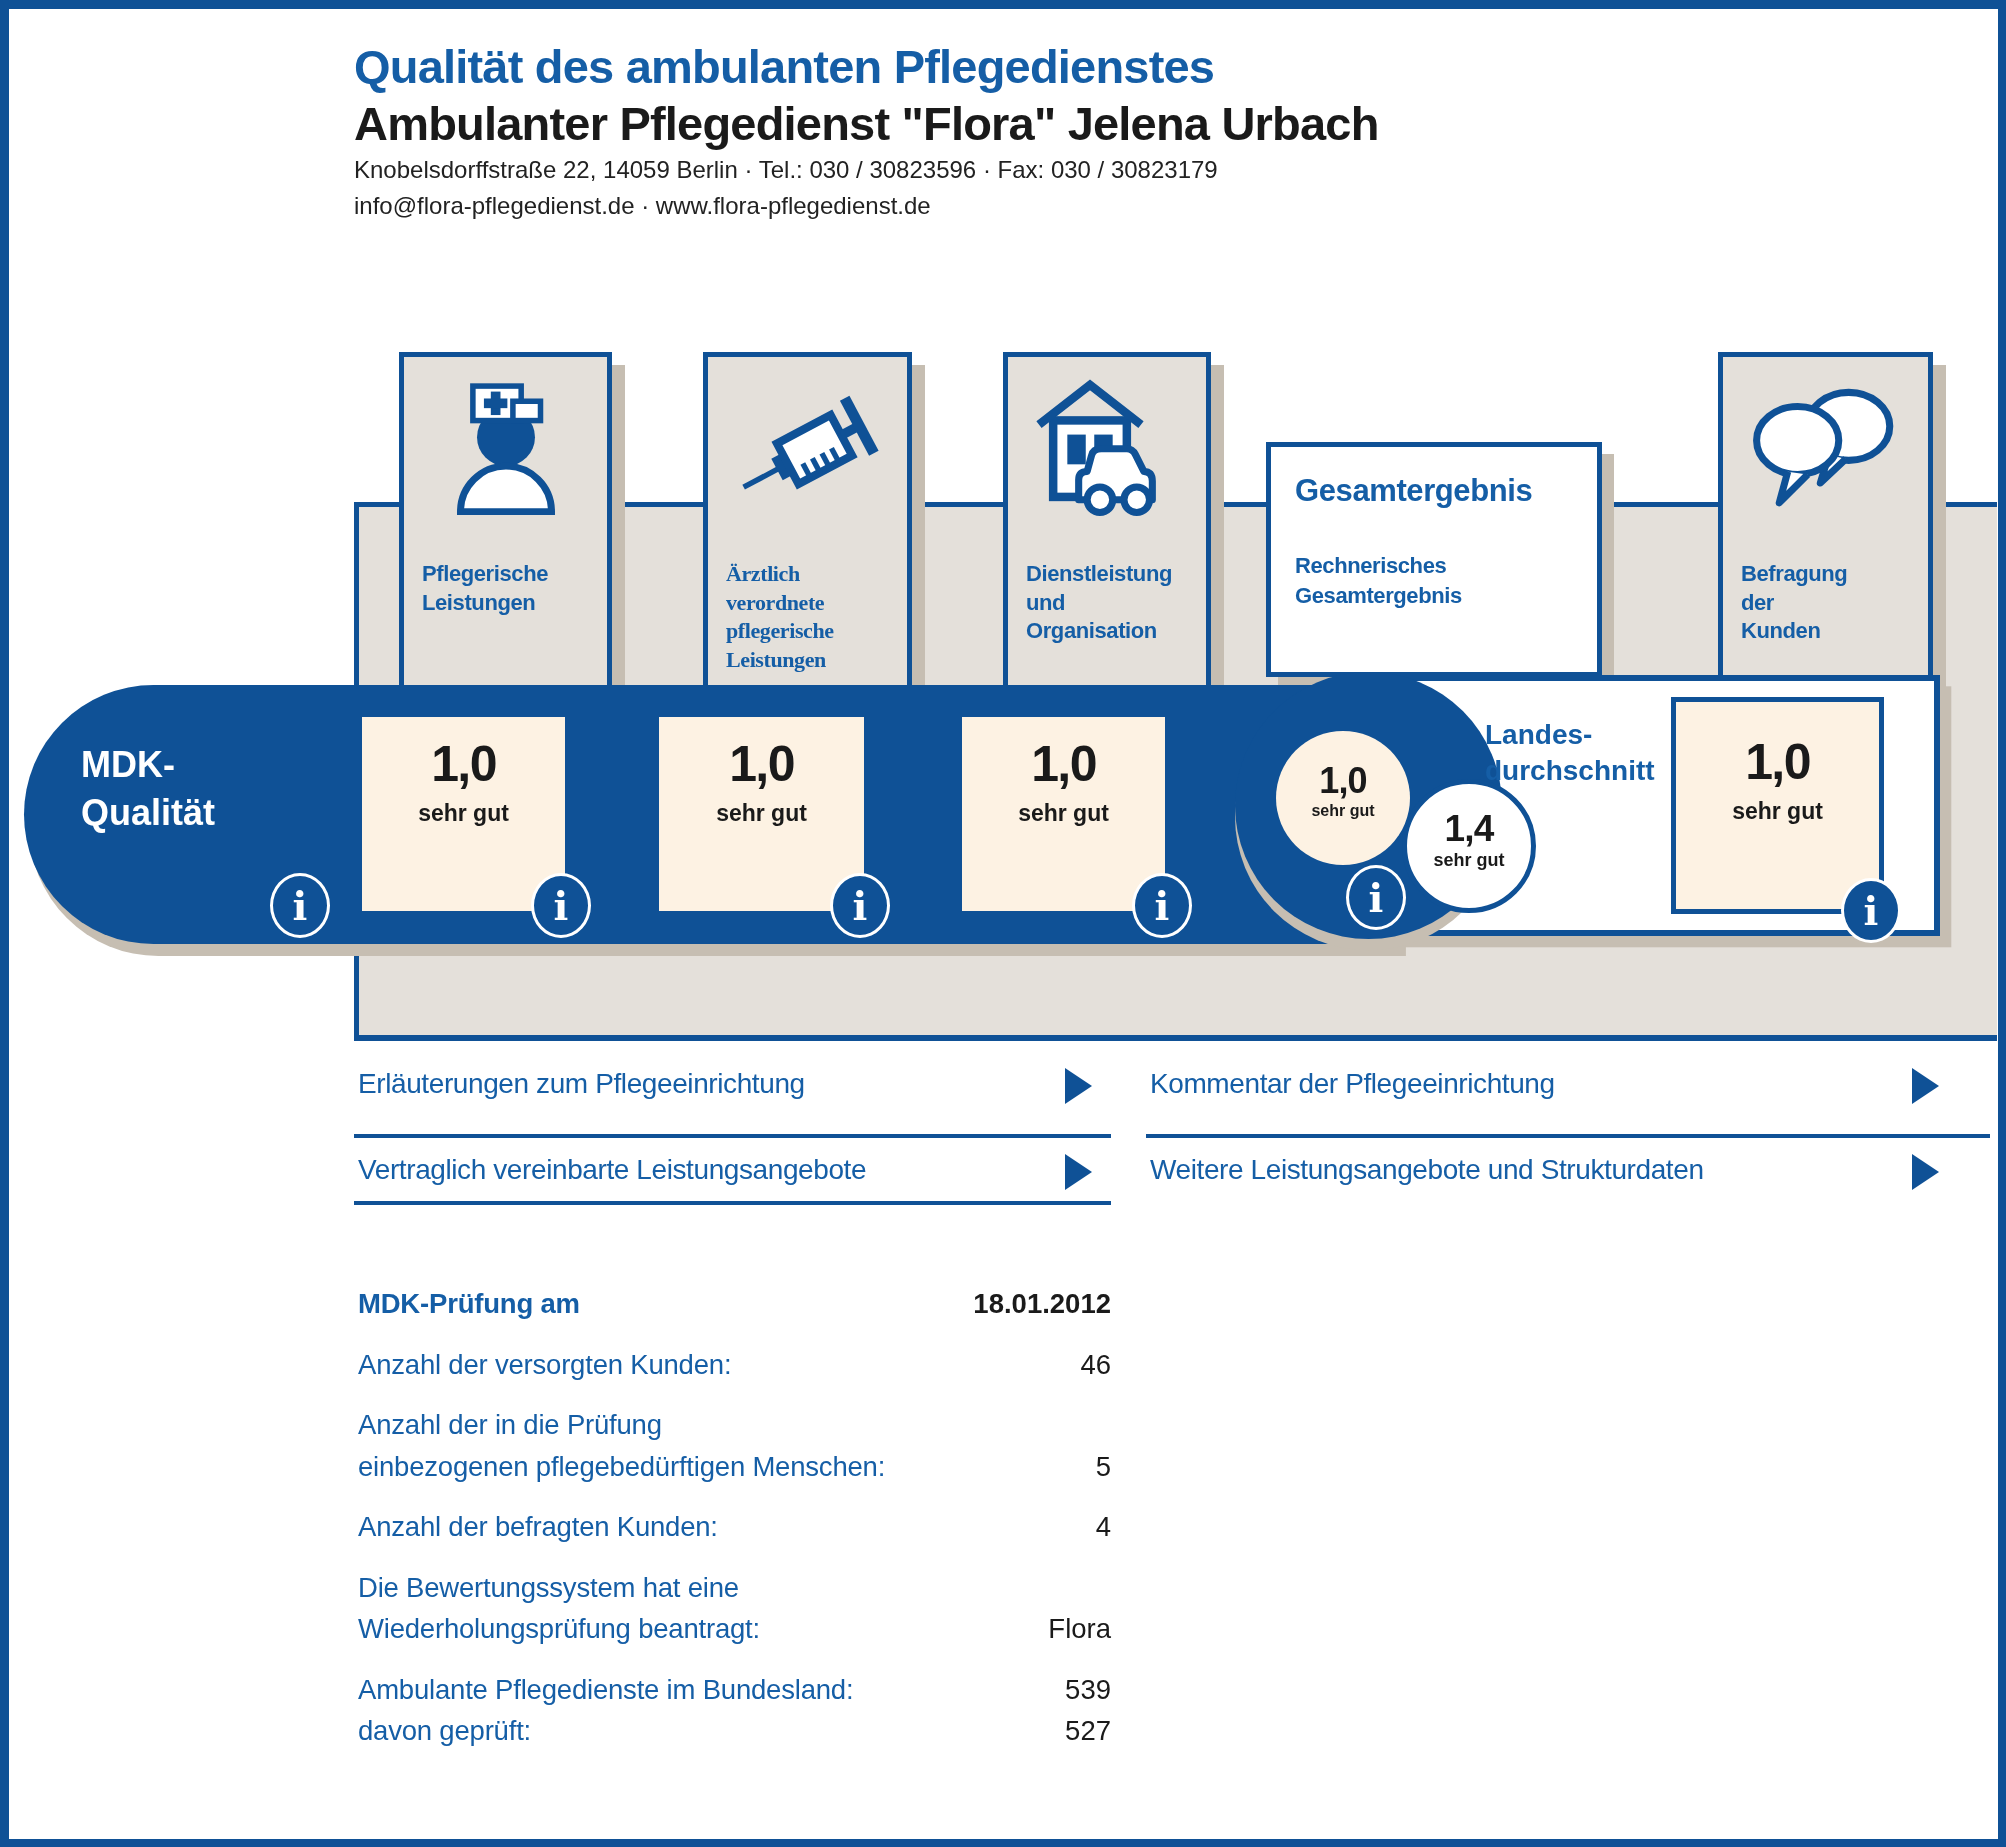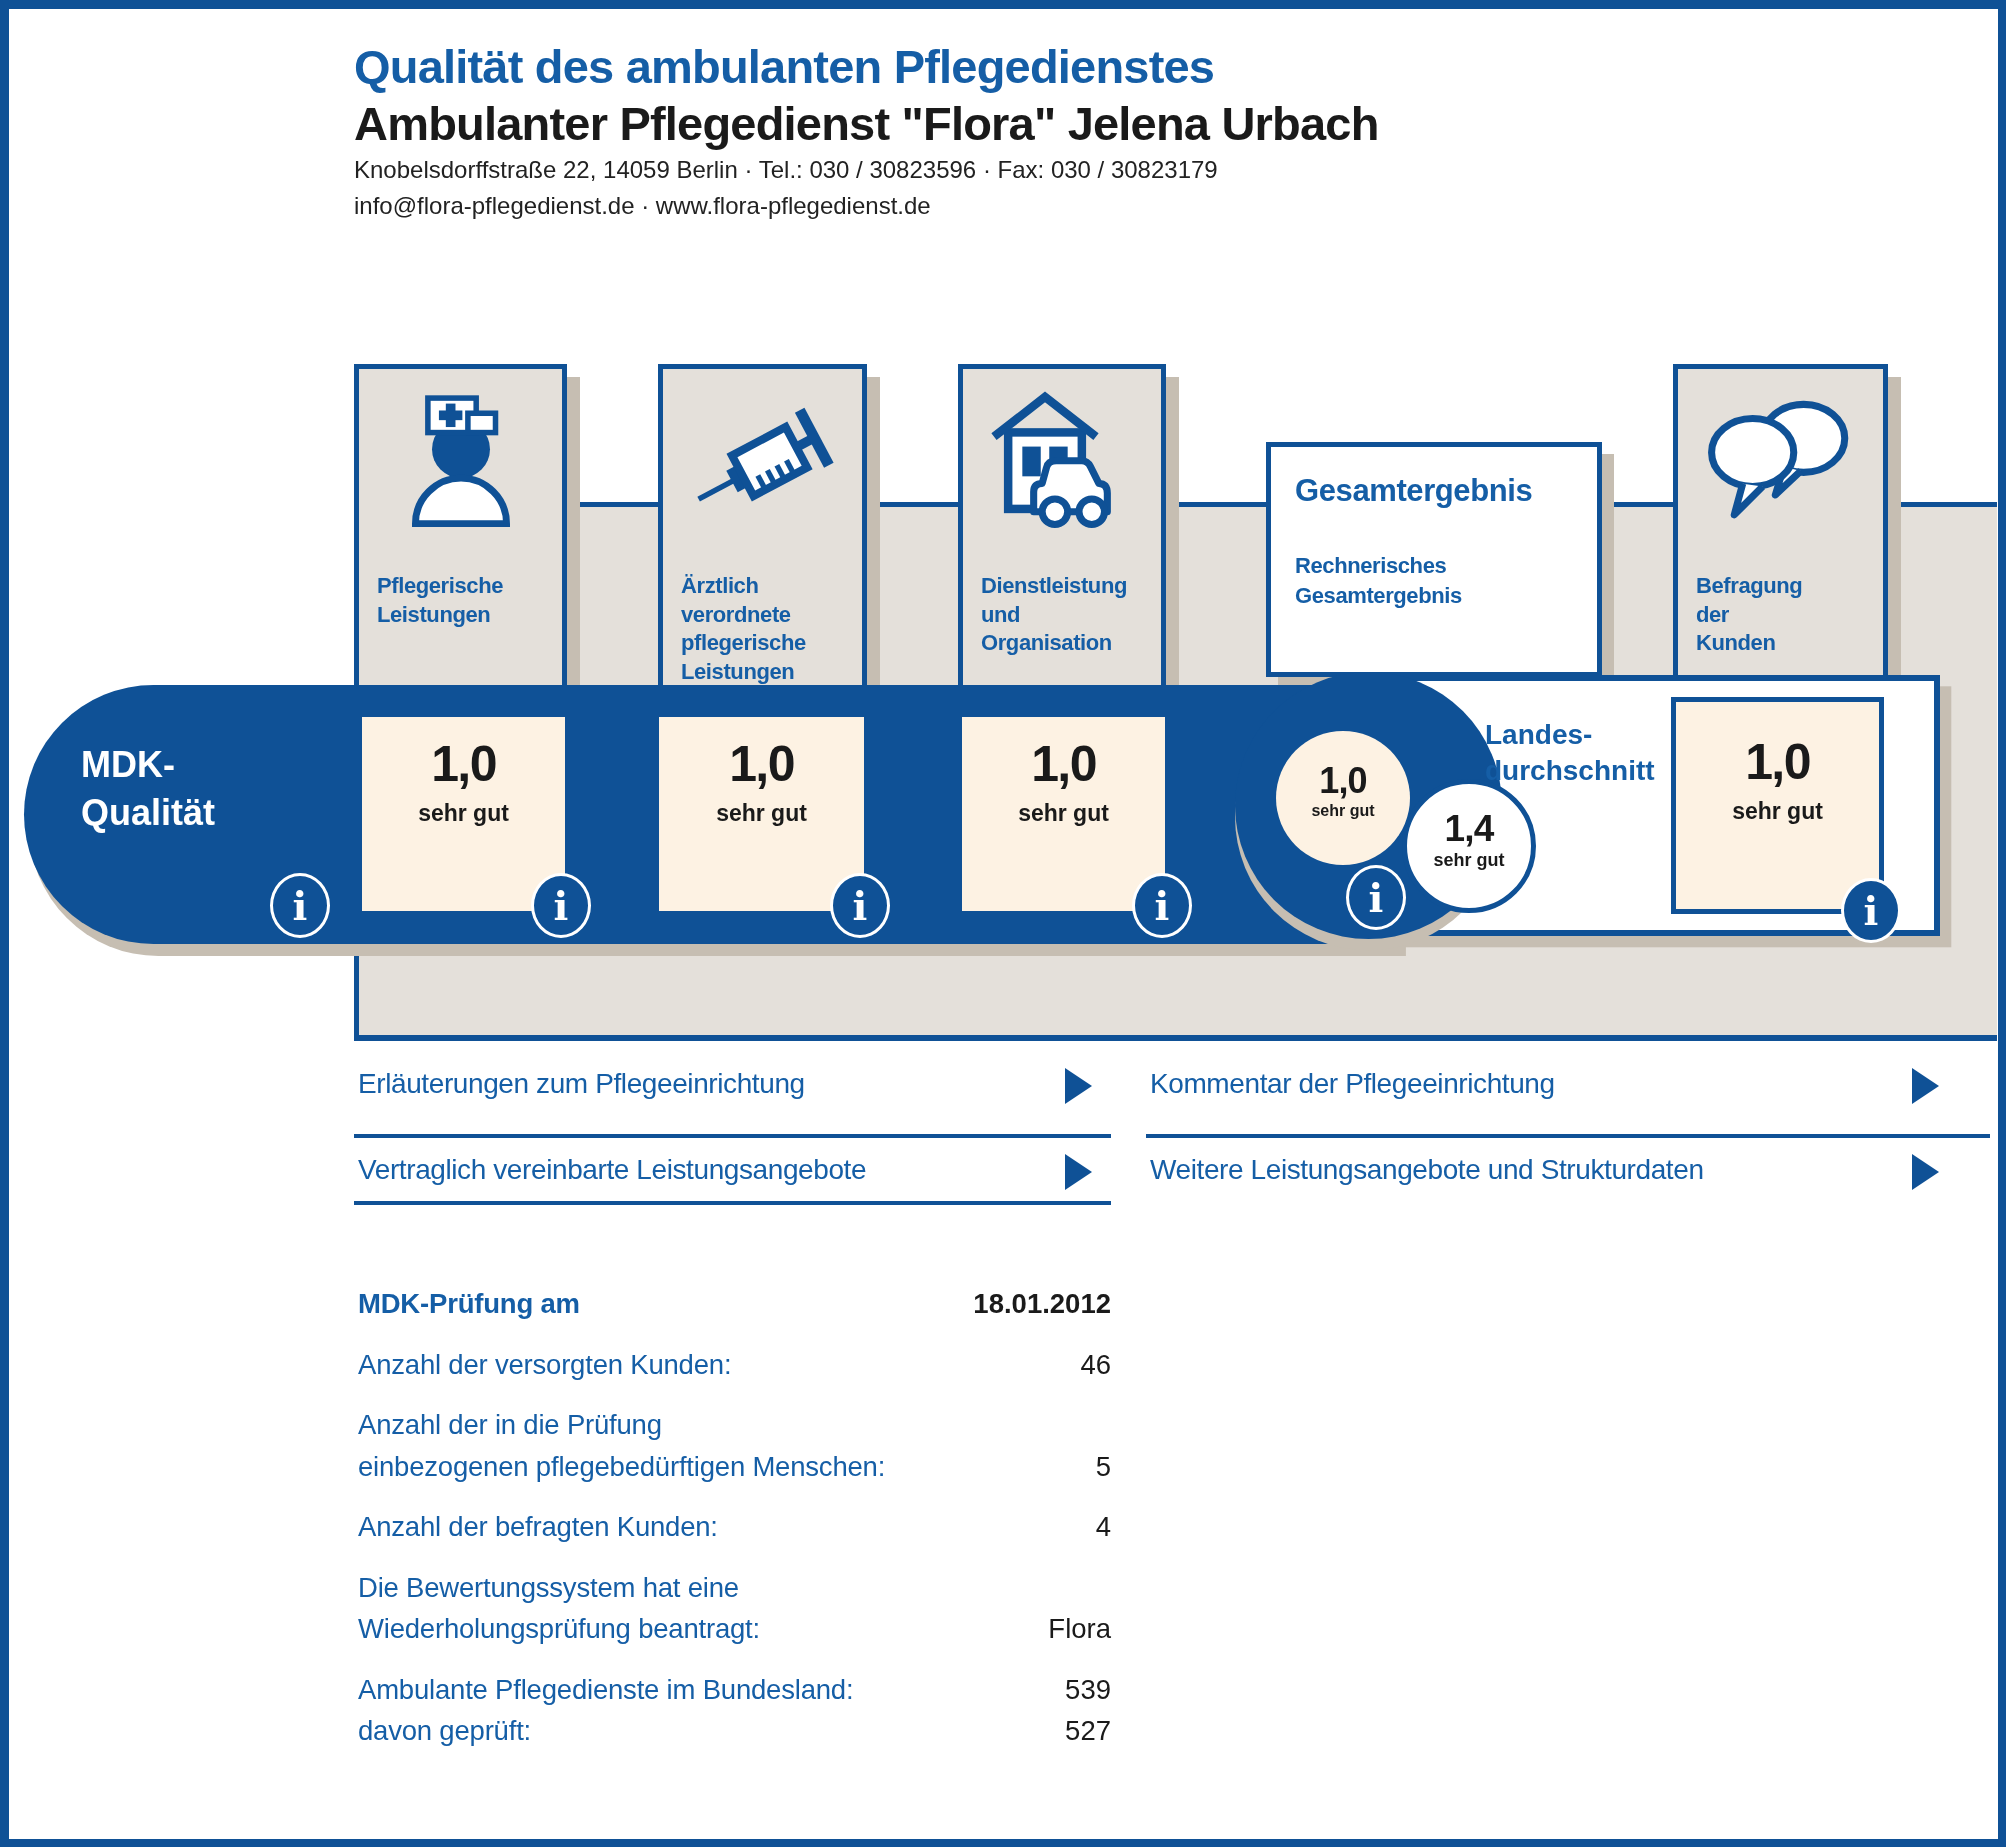--- a/index.html
+++ b/index.html
@@ -22,22 +22,22 @@
   .title1{position:absolute;left:354px;top:39px;font-size:47px;font-weight:bold;color:var(--textblue);letter-spacing:-0.8px;}
   .title2{position:absolute;left:354px;top:96px;font-size:47px;font-weight:bold;color:var(--ink);letter-spacing:-0.8px;}
   .addr{position:absolute;left:354px;top:152px;font-size:24px;color:#222;line-height:1.5;}
 
   
   .panel{position:absolute;left:354px;top:502px;width:1643px;height:539px;background:var(--panel);
     border-top:5.7px solid var(--blue);border-left:5.7px solid var(--blue);border-bottom:6.5px solid var(--blue);
     box-sizing:border-box;z-index:1;}
 
   
-  .col{position:absolute;top:364px;background:var(--panel);border:5.7px solid var(--blue);box-sizing:border-box;
-    z-index:2;box-shadow:13px 13px 0 0 var(--shadow);}
+  .col{position:absolute;top:352px;background:var(--panel);border:5.7px solid var(--blue);box-sizing:border-box;
+    z-index:2;box-shadow:13px 13px 0 0 var(--shadow);margin-left:45px;}
   .col-icon{position:absolute;top:14.6px;left:50%;transform:translateX(-50%);}
   .col-label{position:absolute;top:203px;left:18px;right:9.7px;font-size:22px;font-weight:bold;
     color:var(--textblue);line-height:1.3;letter-spacing:-0.4px;}
 
   
   .overall-box{position:absolute;left:1266px;top:442px;width:336px;height:235px;background:#fff;
     border:5.7px solid var(--blue);box-sizing:border-box;z-index:3;box-shadow:12px 12px 0 0 var(--shadow);}
   .overall-title{position:absolute;left:24px;top:26px;font-size:31px;font-weight:bold;color:var(--textblue);letter-spacing:-0.4px;}
   .overall-sub{position:absolute;left:24px;top:104px;font-size:22px;font-weight:bold;color:var(--textblue);line-height:1.35;letter-spacing:-0.4px;}
 
@@ -120,21 +120,21 @@
         <rect class="st" x="55" y="20" width="20" height="14" stroke-width="4"></rect>
         <rect class="fb" x="39" y="13" width="7" height="17"></rect>
         <rect class="fb" x="34" y="18" width="17" height="7"></rect>
         <path class="st" d="M17 100 A33 33 0 0 1 83 100 Z" stroke-width="5"></path>
       </svg>
     </div>
     <div class="col-label pre">Pflegerische
 Leistungen</div>
   </div>
 
-  <div class="col" style="left:658px;width:209px;height:340px;">
+  <div class="col" style="left:658px;width:209px;height:340px;font-family:Liberation Serif, serif;">
     <div class="col-icon">
       <svg width="162" height="162" viewBox="0 0 120 120">
         <g transform="rotate(-28 60 60)">
           <line class="ln" x1="6" y1="60" x2="36" y2="60" stroke-width="4"></line>
           <rect class="fb" x="34" y="51" width="9" height="18"></rect>
           <rect class="st" x="43" y="43" width="45" height="34" stroke-width="6"></rect>
           <line class="ln" x1="53" y1="77" x2="53" y2="65" stroke-width="4"></line>
           <line class="ln" x1="61" y1="77" x2="61" y2="65" stroke-width="4"></line>
           <line class="ln" x1="69" y1="77" x2="69" y2="65" stroke-width="4"></line>
           <line class="ln" x1="77" y1="77" x2="77" y2="65" stroke-width="4"></line>

